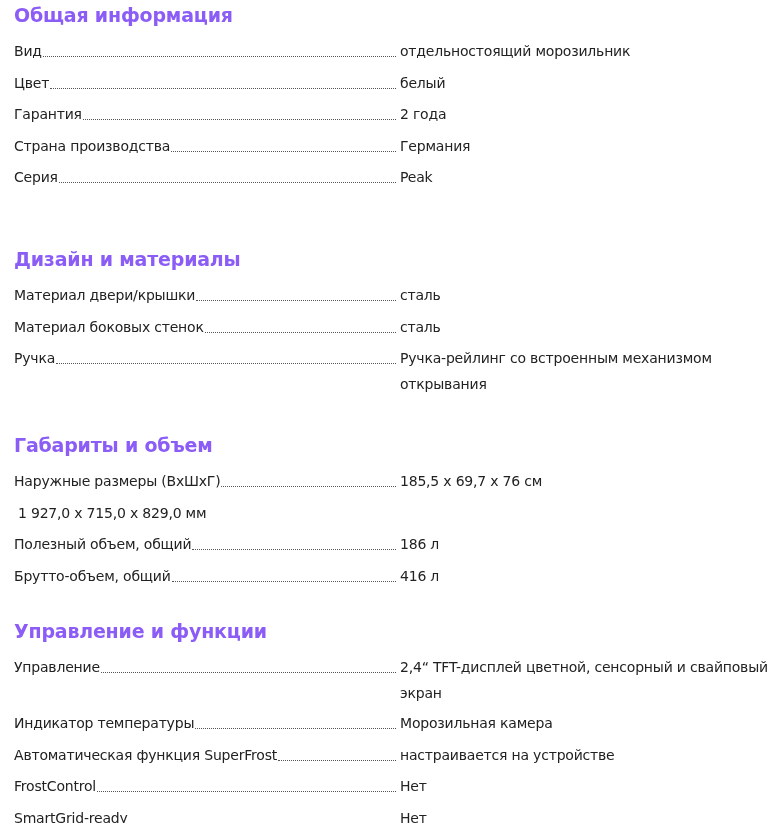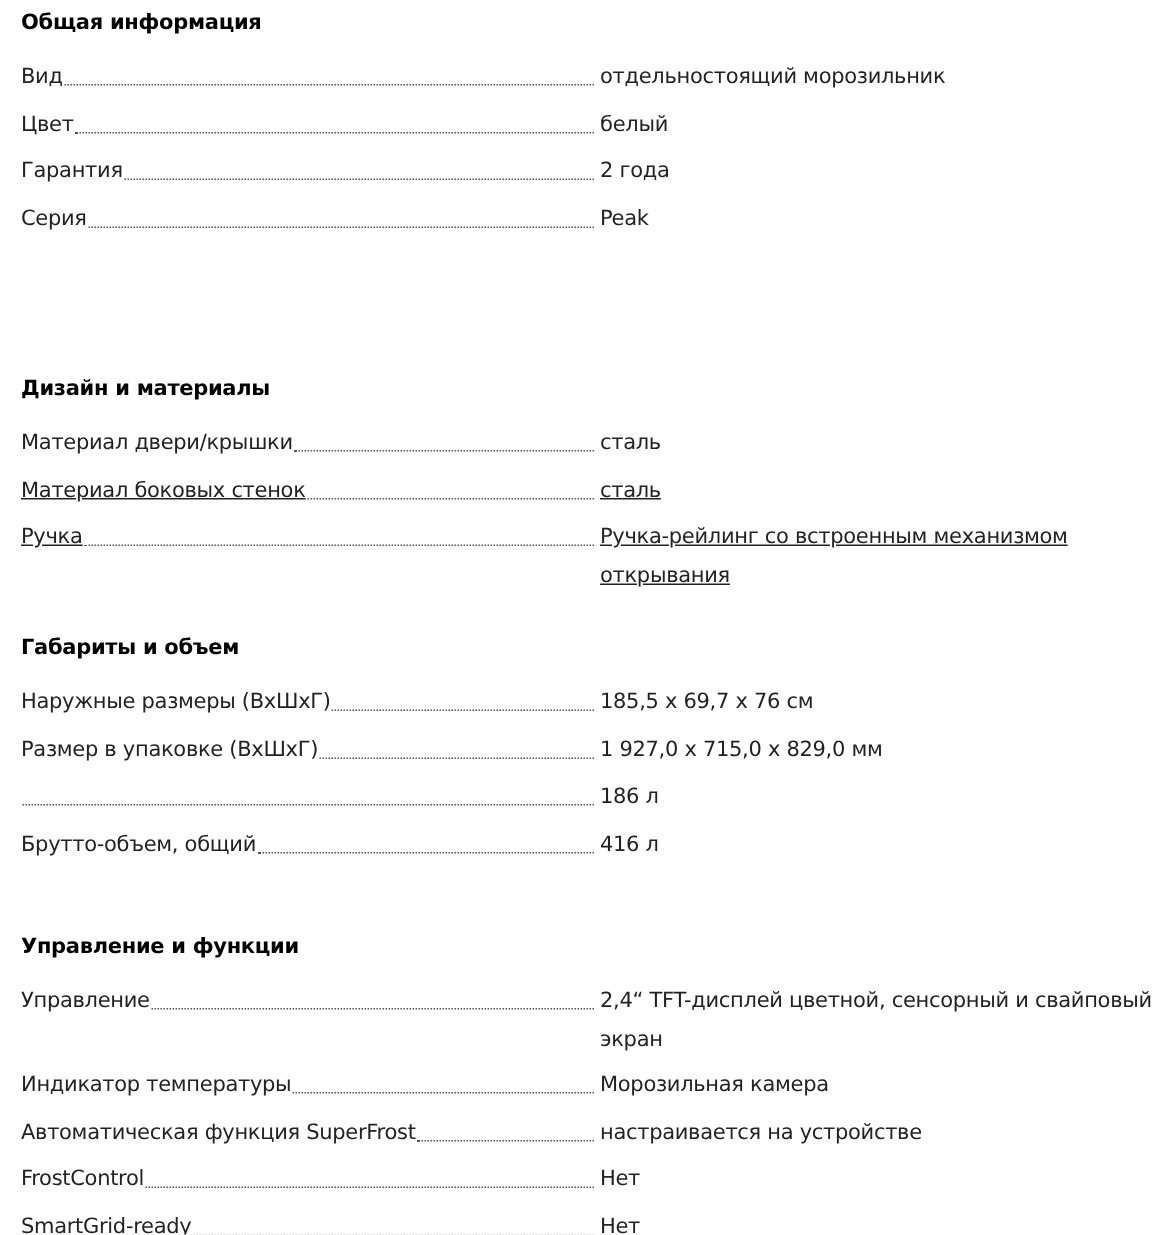--- a/index.html
+++ b/index.html
@@ -17,22 +17,22 @@
     }
     .page {
       position: absolute;
       left: 14px;
       top: 0;
       width: 766px;
     }
     .section-title {
       font-family: "DejaVu Sans", sans-serif;
       font-weight: bold;
-      font-size: 14px;
-      color: #000000;
+      font-size: 19px;
+      color: #8b5cf6;
       margin: 0;
       height: 26px;
       line-height: 26px;
       letter-spacing: -0.2px;
     }
     .rows {
       margin: 0;
       padding: 0;
     }
     .row {
@@ -60,26 +60,26 @@
       margin-bottom: 7px;
       margin-left: 1px;
     }
     .row .value {
       padding-left: 4px;
       width: 370px;
       letter-spacing: -0.2px;
     }
     .s1 { position: absolute; top: 2px; }
     .s2 { position: absolute; top: 246px; }
-    .s3 { position: absolute; top: 419px; }
+    .s3 { position: absolute; top: 432px; }
     .s4 { position: absolute; top: 618px; }
     .section { left: 0; width: 766px; }
     .section .rows { margin-top: 10px; }
     .section .row + .row { margin-top: 5.6px; }
-    .s2 .rows .row + .row { margin-top: 5.6px; text-decoration: underline; }
+    .s2 .rows .row + .row { margin-top: 5.6px; }
     .s4 .rows .row.multi + .row { margin-top: 4px; align-items: flex-end; }
   </style>
 </head>
 <body>
 
 <div class="page">
 
   <div class="section s1">
     <h2 class="section-title">Общая информация</h2>
     <div class="rows">
@@ -99,20 +99,27 @@
       </div>
       <div class="row">
         <div class="label-wrap">
             <span class="label">Гарантия</span>
             <span class="dots"></span>
           </div>
         <div class="value">2 года</div>
       </div>
       <div class="row">
         <div class="label-wrap">
+            <span class="label">Страна производства</span>
+            <span class="dots"></span>
+          </div>
+        <div class="value">Германия</div>
+      </div>
+      <div class="row">
+        <div class="label-wrap">
             <span class="label">Серия</span>
             <span class="dots"></span>
           </div>
         <div class="value">Peak</div>
       </div>
     </div>
   </div>
 
   <div class="section s2">
     <h2 class="section-title">Дизайн и материалы</h2>
@@ -145,28 +152,25 @@
     <h2 class="section-title">Габариты и объем</h2>
     <div class="rows">
       <div class="row">
         <div class="label-wrap">
             <span class="label">Наружные размеры (ВхШхГ)</span>
             <span class="dots"></span>
           </div>
         <div class="value">185,5 x 69,7 x 76 см</div>
       </div>
       <div class="row">
-        <div class="label-wrap">
-            <span class="label">Размер в упаковке (ВхШхГ)</span>
-            <span class="dots"></span>
-          </div>
         <div class="value">1 927,0 x 715,0 x 829,0 мм</div>
       </div>
       <div class="row">
         <div class="label-wrap">
+            <span class="label">Полезный объем, общий</span>
             <span class="dots"></span>
           </div>
         <div class="value">186 л</div>
       </div>
       <div class="row">
         <div class="label-wrap">
             <span class="label">Брутто-объем, общий</span>
             <span class="dots"></span>
           </div>
         <div class="value">416 л</div>

